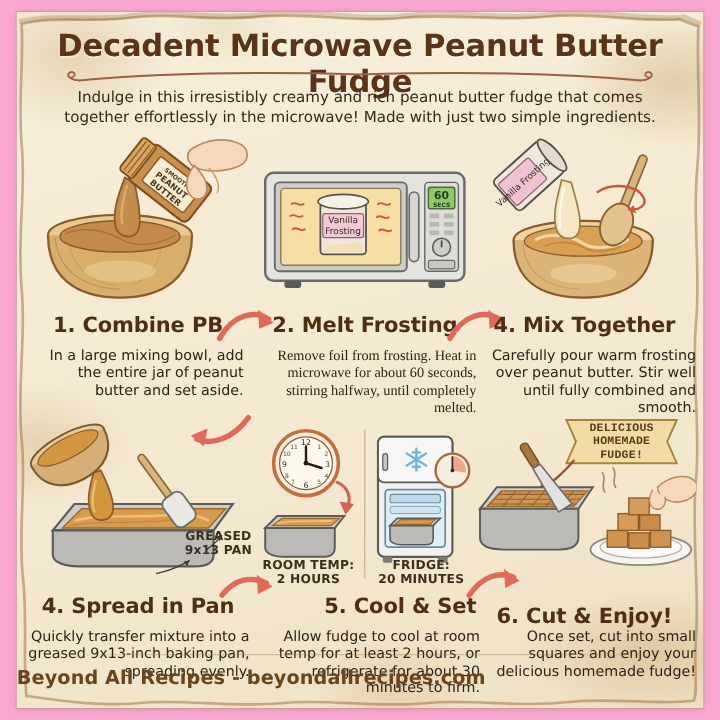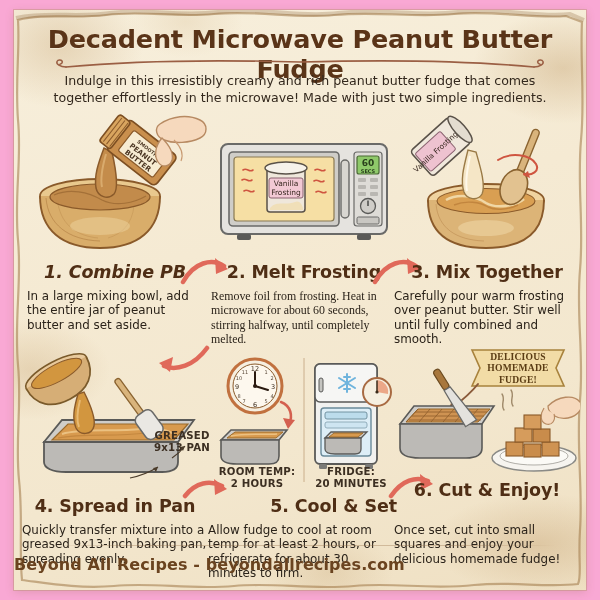--- a/index.html
+++ b/index.html
@@ -43,34 +43,34 @@
   }
 
   
   .step{position:absolute;width:186px;}
   .art{position:absolute;left:0;top:0;width:186px;}
   .stitle{
     text-align:center;font-family:"DejaVu Sans",sans-serif;font-weight:bold;
     font-size:17.5px;color:#4f2e15;letter-spacing:-0.1px;
   }
   .sbody{
-    text-align:left;font-family:"DejaVu Sans",sans-serif;font-size:11.9px;
+    text-align:right;font-family:"DejaVu Sans",sans-serif;font-size:11.9px;
     line-height:14.4px;color:#2b231a;margin-top:3px;
   }
 
   .callout-label{
     position:absolute;font-family:"DejaVu Sans",sans-serif;font-weight:bold;
     font-size:10.2px;line-height:12.4px;color:#3c2f22;text-align:center;letter-spacing:0.2px;
   }
 
   .banner{position:absolute;}
   .banner-text{
     position:absolute;left:0;top:0;width:100%;height:100%;
     display:flex;flex-direction:column;align-items:center;justify-content:center;
-    font-family:Liberation Serif, serif;font-weight:bold;font-size:9.6px;
+    font-family:Liberation Mono, monospace;font-weight:bold;font-size:9.6px;
     line-height:11.4px;color:#5a3c14;text-align:left;letter-spacing:0.2px;
   }
 
   .arrow{position:absolute;}
 
   .footer{
     position:absolute;left:0;bottom:16px;width:572px;
     font-family:"DejaVu Sans",sans-serif;font-weight:bold;font-size:16px;
     color:#6a431f;letter-spacing:0.1px;
   }
@@ -129,21 +129,21 @@
           <rect x="101" y="30" width="44" height="26" rx="2" fill="#f7ecd2" stroke="#8a5a2a" stroke-width="1.2"></rect>
           <text x="123" y="38" font-family="DejaVu Sans, sans-serif" font-size="5" font-weight="bold" fill="#4a3522" text-anchor="middle">SMOOTH</text>
           <text x="123" y="46" font-family="DejaVu Sans, sans-serif" font-size="7" font-weight="bold" fill="#4a3522" text-anchor="middle">PEANUT</text>
           <text x="123" y="54" font-family="DejaVu Sans, sans-serif" font-size="7" font-weight="bold" fill="#4a3522" text-anchor="middle">BUTTER</text>
         </g>
 
         <path d="M138,16 C150,8 166,6 178,12 C186,16 186,26 178,30 C168,35 152,36 142,32 C134,29 132,20 138,16 Z" fill="#f6d9bd" stroke="#b78a62" stroke-width="1.4"></path>
         <path d="M140,30 C146,36 152,44 150,52 C148,59 140,60 136,54 C132,48 133,38 140,30 Z" fill="#f6d9bd" stroke="#b78a62" stroke-width="1.3"></path>
         <path d="M152,32 C158,38 162,46 159,53" fill="none" stroke="#c89a72" stroke-width="1.1"></path>
       </svg>
-      <div class="stitle" style="position:absolute;top:154px;width:186px;font-style:italic;">1. Combine PB</div>
+      <div class="stitle" style="position:absolute;top:154px;width:186px;">1. Combine PB</div>
       <div class="sbody" style="position:absolute;top:178px;width:176px;left:5px;">In a large mixing bowl, add the entire jar of peanut butter and set aside.</div>
     </div>
 
     <svg class="arrow" style="left:166px;top:246px;width:52px;height:34px;" viewBox="0 0 52 34">
       <path d="M3,26 C14,6 32,2 44,10" fill="none" stroke="#e0695a" stroke-width="4.5" stroke-linecap="round"></path>
       <path d="M48,13 L35,2 L36,18 Z" fill="#e0695a"></path>
     </svg>
 
     <div class="step" style="left:197px;top:98px;">
       <svg class="art" viewBox="0 0 186 150" style="height:150px">
@@ -216,21 +216,21 @@
         </g>
 
         <g transform="rotate(22 124 70)">
           <rect x="120" y="18" width="7" height="50" rx="3.5" fill="#d9b47c" stroke="#8a6330" stroke-width="1.4"></rect>
           <ellipse cx="123.5" cy="80" rx="13" ry="18" fill="#e2c290" stroke="#8a6330" stroke-width="1.6"></ellipse>
         </g>
 
         <path d="M104,52 C116,44 136,46 142,56 C146,63 138,68 130,66" fill="none" stroke="#cf5540" stroke-width="2" stroke-linecap="round"></path>
         <path d="M134,63 L129,67 L136,70 Z" fill="#cf5540"></path>
       </svg>
-      <div class="stitle" style="position:absolute;top:154px;width:186px;">3. Mix Together</div>
+      <div class="stitle" style="position:absolute;top:154px;width:186px;">4. Mix Together</div>
       <div class="sbody" style="position:absolute;top:178px;width:186px;left:0;">Carefully pour warm frosting over peanut butter. Stir well until fully combined and smooth.</div>
     </div>
 
     <svg class="arrow" style="left:140px;top:330px;width:56px;height:36px;" viewBox="0 0 56 36">
       <path d="M53,8 C40,26 22,31 10,26" fill="none" stroke="#e0695a" stroke-width="4.5" stroke-linecap="round"></path>
       <path d="M5,23 L19,17 L16,32 Z" fill="#e0695a"></path>
     </svg>
 
     <div class="step" style="left:8px;top:340px;">
       <svg class="art" viewBox="0 0 186 140" style="height:140px">
@@ -253,21 +253,21 @@
         <g transform="rotate(-36 128 74)">
           <rect x="124" y="18" width="6" height="44" rx="3" fill="#d9b47c" stroke="#8a6330" stroke-width="1.3"></rect>
           <rect x="117" y="60" width="20" height="28" rx="6" fill="#eae8e3" stroke="#6a6a68" stroke-width="1.5"></rect>
         </g>
 
         <path d="M150,108 C156,104 160,100 163,96" fill="none" stroke="#4a3b2a" stroke-width="1.1"></path>
         <path d="M163,96 L158,97 L161,101 Z" fill="#4a3b2a"></path>
         <path d="M108,128 C118,126 128,122 136,117" fill="none" stroke="#4a3b2a" stroke-width="1.1"></path>
         <path d="M136,117 L131,118 L134,122 Z" fill="#4a3b2a"></path>
       </svg>
-      <div class="callout-label" style="left:128px;top:80px;width:64px;">
+      <div class="callout-label" style="left:128px;top:92px;width:64px;">
         <div>GREASED</div>
         <div>9x13 PAN</div>
       </div>
       <div class="stitle" style="position:absolute;top:146px;width:186px;">4. Spread in Pan</div>
       <div class="sbody" style="position:absolute;top:170px;width:186px;left:0;">Quickly transfer mixture into a greased 9x13-inch baking pan, spreading evenly.</div>
     </div>
 
     <svg class="arrow" style="left:168px;top:466px;width:48px;height:28px;" viewBox="0 0 48 28">
       <path d="M3,20 C14,6 28,4 40,10" fill="none" stroke="#e0695a" stroke-width="4.5" stroke-linecap="round"></path>
       <path d="M45,13 L32,3 L33,19 Z" fill="#e0695a"></path>
@@ -399,21 +399,21 @@
           <rect x="139" y="67" width="17" height="13" fill="#c98c4b"></rect>
           <rect x="130" y="53" width="17" height="14" fill="#d69c5c"></rect>
         </g>
 
         <path d="M110,48 C106,42 112,38 108,32" fill="none" stroke="#a08a6a" stroke-width="1.4" stroke-linecap="round"></path>
         <path d="M119,44 C115,38 121,34 117,28" fill="none" stroke="#a08a6a" stroke-width="1.4" stroke-linecap="round"></path>
 
         <path d="M154,44 C164,34 180,32 186,40 C190,46 184,54 174,56 C164,58 154,52 154,44 Z" fill="#f6d9bd" stroke="#b78a62" stroke-width="1.3"></path>
         <path d="M150,46 C146,52 146,60 152,62 C158,64 162,58 160,52" fill="#f6d9bd" stroke="#b78a62" stroke-width="1.2"></path>
       </svg>
-      <div class="stitle" style="position:absolute;top:118px;width:186px;">6. Cut &amp; Enjoy!</div>
+      <div class="stitle" style="position:absolute;top:142px;width:186px;">6. Cut &amp; Enjoy!</div>
       <div class="sbody" style="position:absolute;top:158px;width:186px;left:0;">Once set, cut into small squares and enjoy your delicious homemade fudge!</div>
     </div>
 
     <div class="divline"></div>
     <div class="footer">Beyond All Recipes - beyondallrecipes.com</div>
 
   </div>
 </div>
 
 </body></html>

